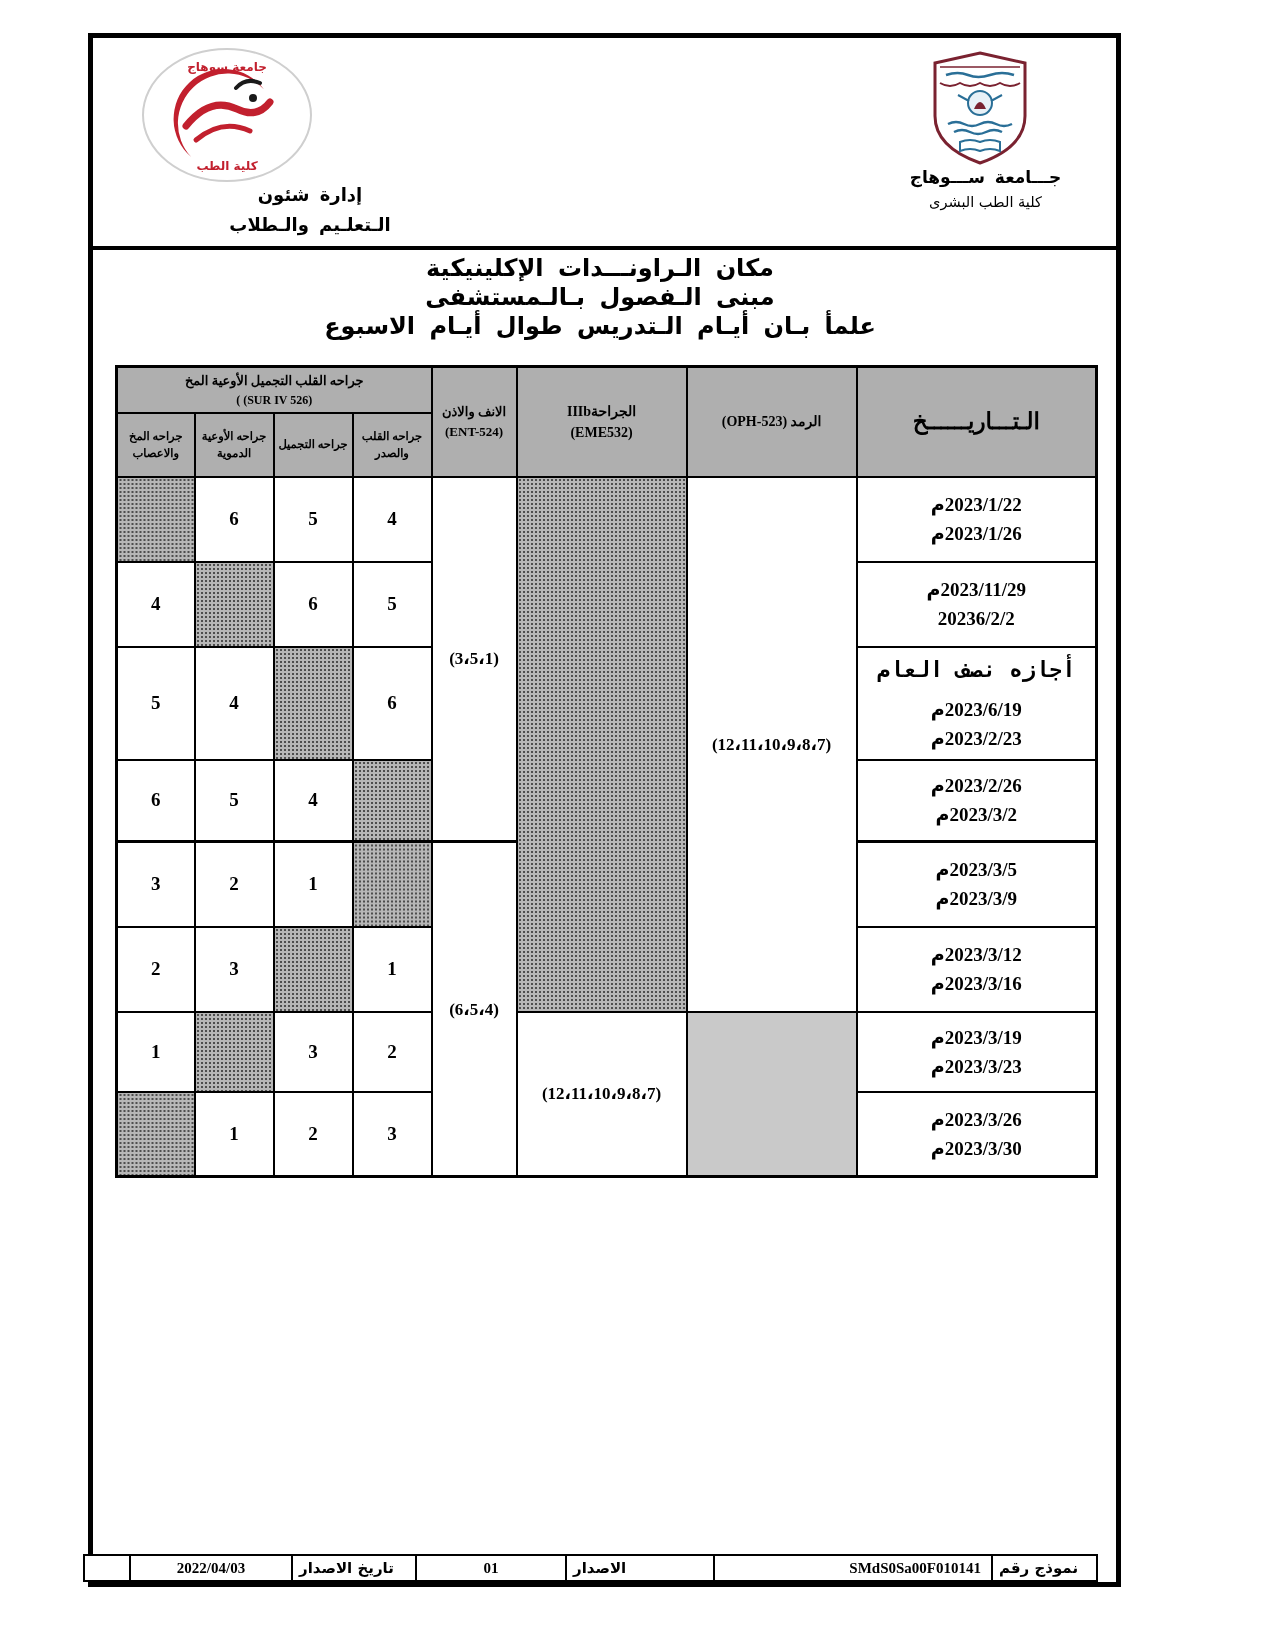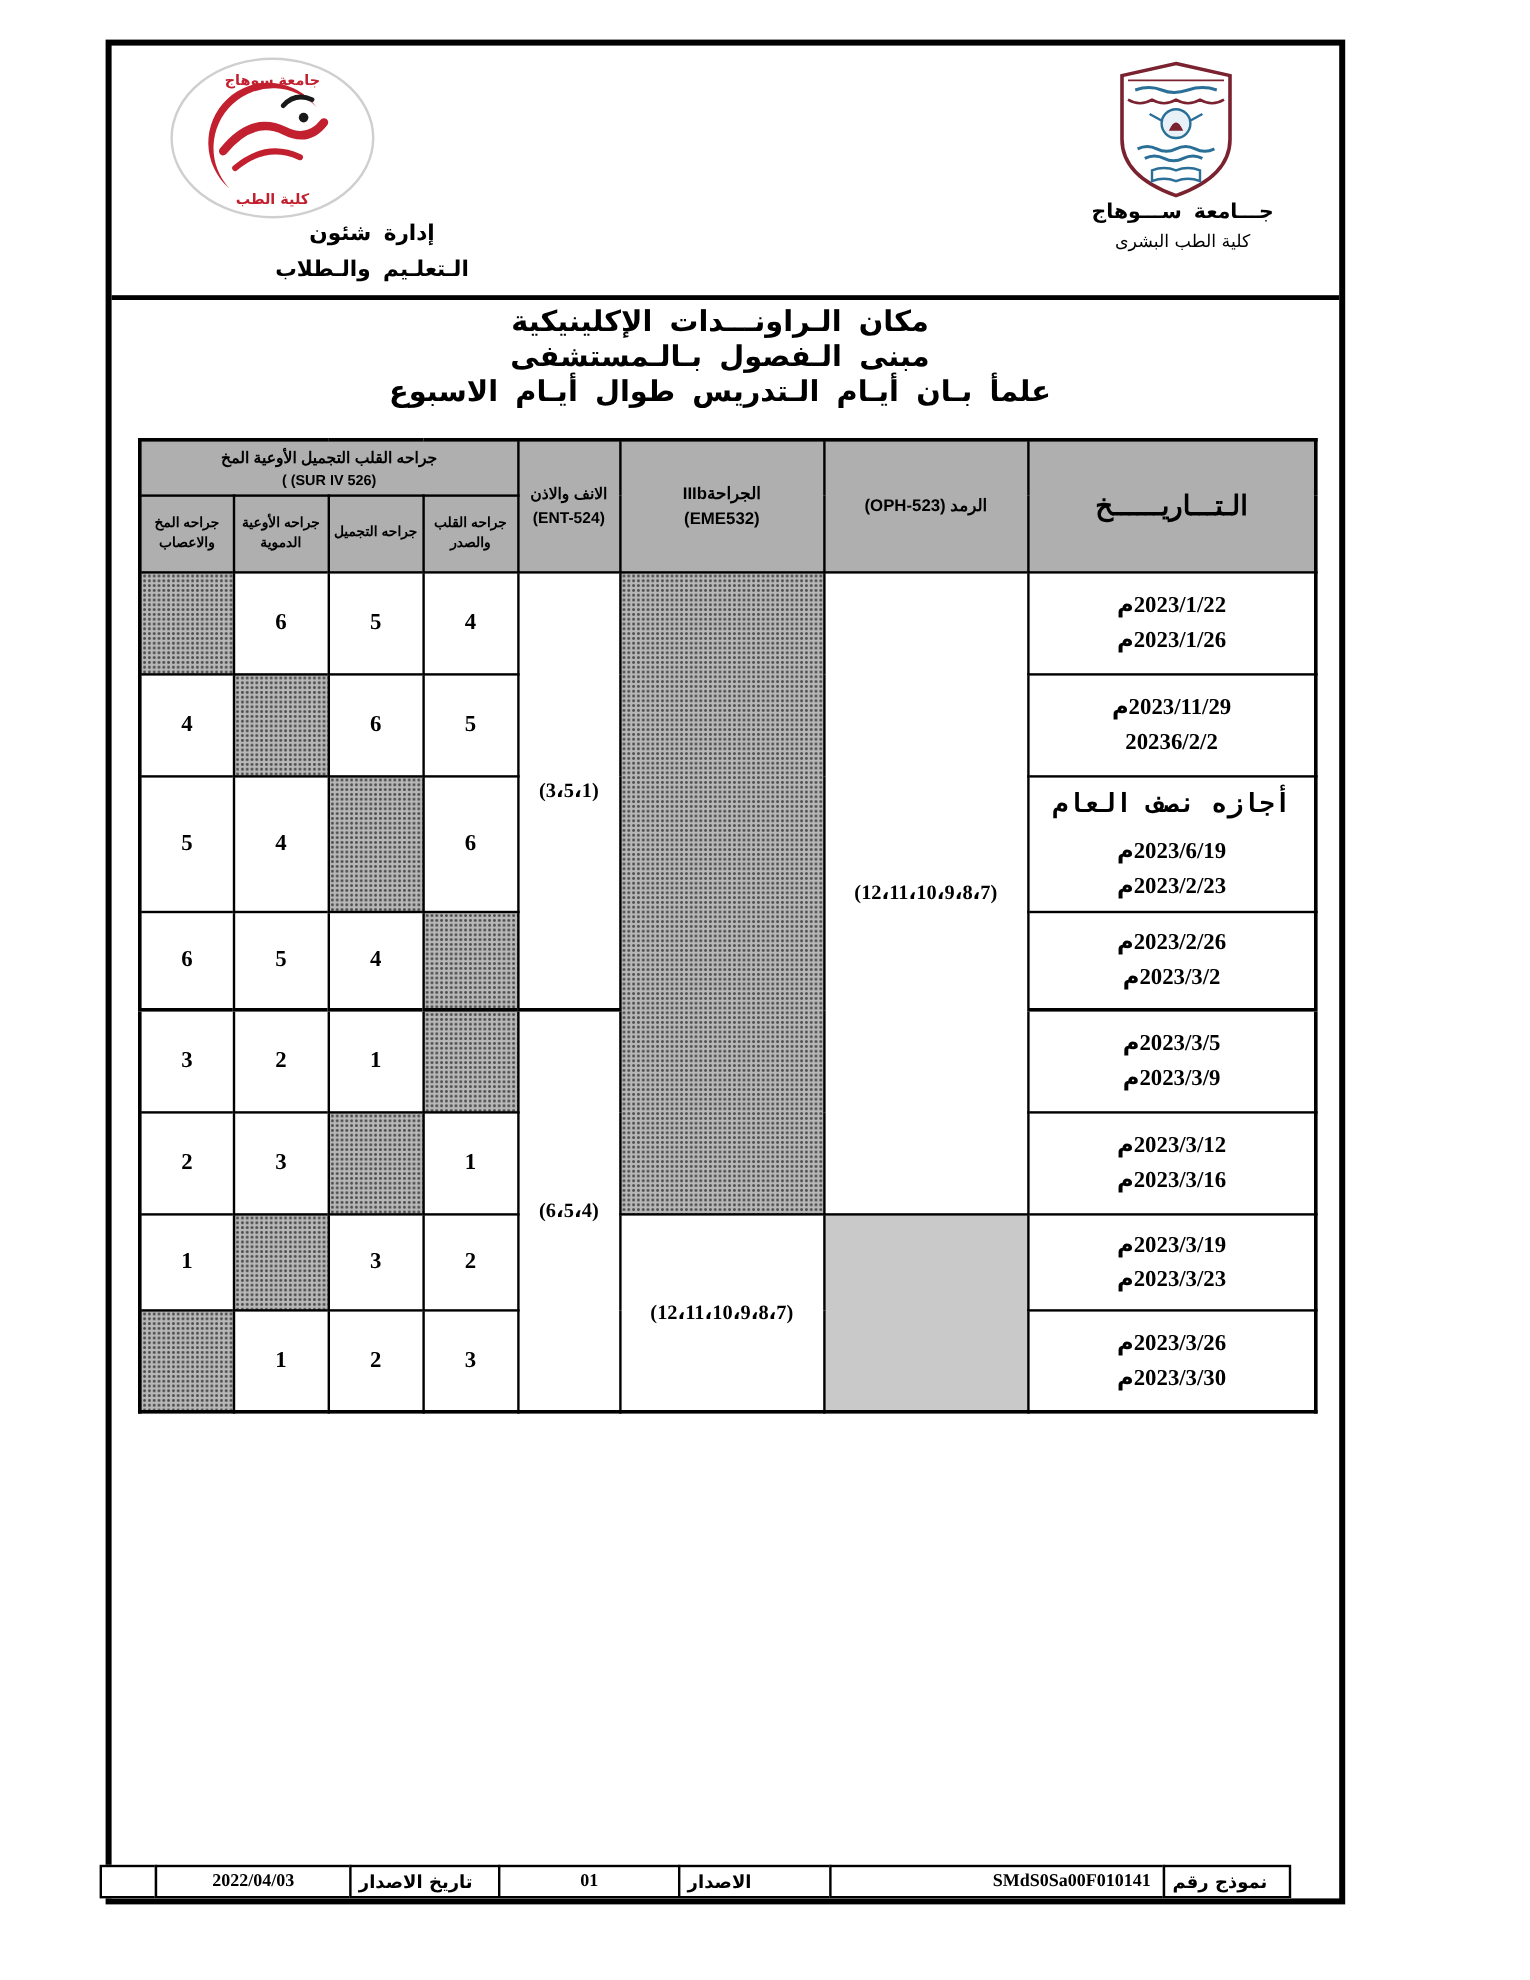--- a/index.html
+++ b/index.html
@@ -29,21 +29,21 @@
   .univ-block{position:absolute;left:878px;top:164px;width:215px;text-align:center;}
   .univ-name{font-weight:bold;font-size:17px;line-height:26px;word-spacing:4px;}
   .fac-name{font-size:14.5px;line-height:24px;}
 
   
   .notice{position:absolute;left:240px;top:254px;width:720px;text-align:center;font-weight:bold;font-size:24px;line-height:29px;word-spacing:6px;}
 
   
   table.sched{position:absolute;left:115px;top:365px;width:980px;border-collapse:collapse;table-layout:fixed;border:3px solid #000;}
   .sched th,.sched td{border:2px solid #000;text-align:center;vertical-align:middle;padding:0;}
-  .sched th{background:var(--header-gray);font-weight:bold;font-family:Liberation Sans, sans-serif;}
+  .sched th{background:var(--header-gray);font-weight:bold;font-family:Liberation Serif, serif;}
   .th-date{font-size:23px;}
   .th-code span{display:inline-block;font-size:14px;line-height:1.5;}
   .th-oph span{max-width:112px;}
   .th-surg span{max-width:122px;}
   .th-ent span{max-width:72px;font-size:13px;}
   .th-group .g1{font-size:13px;line-height:1.4;padding-top:2px;}
   .th-group .g2{font-size:12px;line-height:1.4;}
   .sub-th{font-size:11.5px;line-height:1.4;padding:2px 1px;}
   .c-date{font-family:"Liberation Serif","DejaVu Sans",serif;font-weight:bold;font-size:19px;line-height:29px;}
   .num{font-family:"Liberation Serif","DejaVu Sans",serif;font-weight:bold;font-size:19px;}
@@ -243,17 +243,17 @@
       <td class="stipple"></td>
     </tr>
     </tbody>
   </table>
 
   <div class="footer">
     <div class="fcell" style="width:48px"></div>
     <div class="fcell val" style="width:164px">2022/04/03</div>
     <div class="fcell lbl" style="width:126px">تاريخ الاصدار</div>
     <div class="fcell val" style="width:152px">01</div>
-    <div class="fcell lbl" style="width:128px">الاصدار</div>
+    <div class="fcell lbl" style="width:150px">الاصدار</div>
     <div class="fcell code" style="width:280px">SMdS0Sa00F010141</div>
     <div class="fcell lbl" style="width:107px">نموذج رقم</div>
   </div>
 </div>
 
 </body></html>

